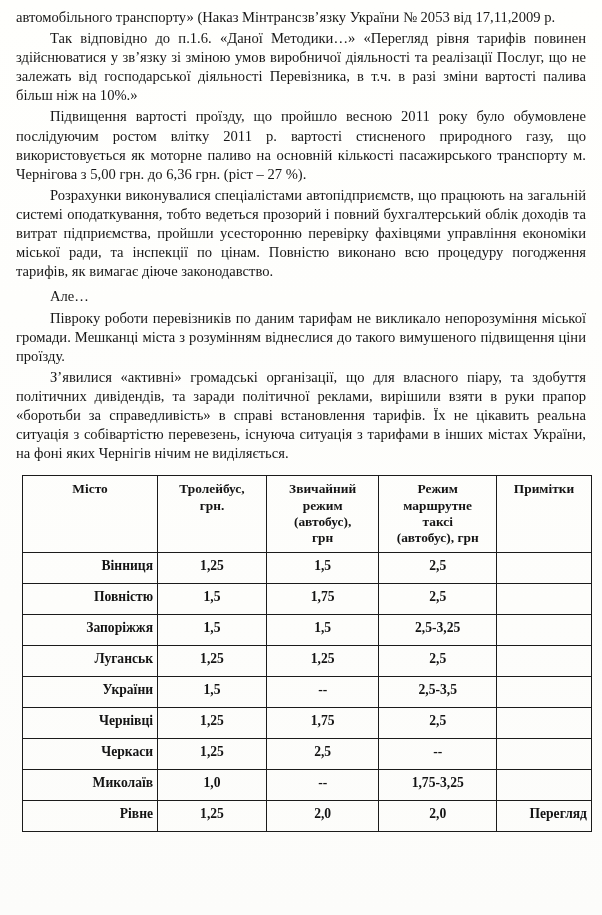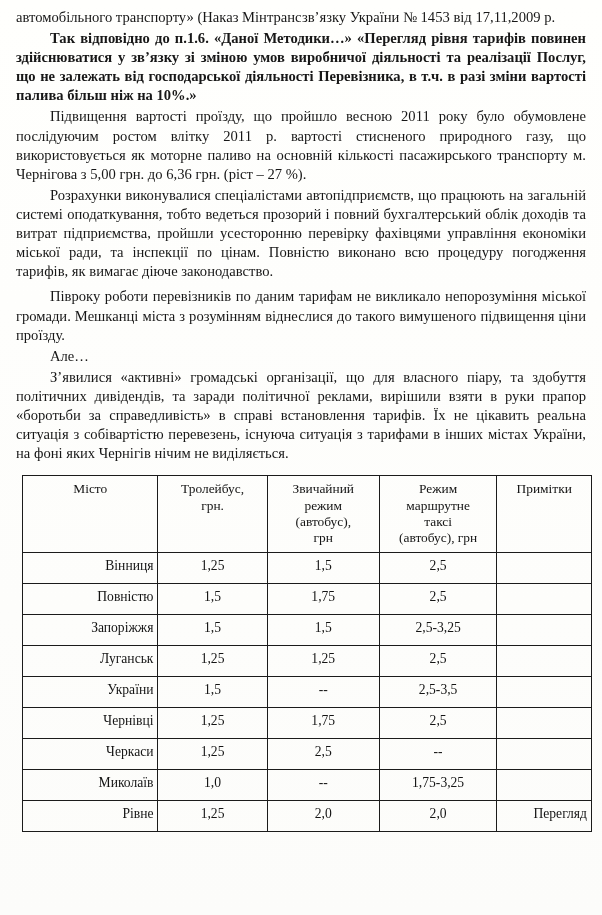--- a/index.html
+++ b/index.html
@@ -31,42 +31,42 @@
     margin: 0 0 2px 0;
     text-align: justify;
     font-size: 14.6px;
     line-height: 1.31;
     color: #171717;
   }
   .indent {
     text-indent: 34px;
   }
   .bold {
-    font-weight: bold;
+    font-weight: normal;
   }
   .topline {
     font-size: 14.6px;
     line-height: 1.30;
     text-align: justify;
   }
   .blockgap {
     height: 4px;
   }
   
   table.tariff {
     border-collapse: collapse;
     width: 570px;
     margin: 12px 0 0 6px;
     font-size: 13.6px;
   }
   table.tariff td, table.tariff th {
     border: 1px solid #1b1b1b;
     padding: 3px 4px;
     vertical-align: top;
-    font-weight: normal;
+    font-weight: bold;
     color: #141414;
   }
   table.tariff thead td {
     text-align: center;
     vertical-align: top;
     font-size: 13.4px;
     line-height: 1.22;
     padding-top: 5px;
     padding-bottom: 5px;
   }
@@ -96,33 +96,33 @@
   .hdr-multi {
     display: block;
   }
 </style>
 </head>
 <body>
 
 <div class="page">
   <div class="content">
 
-    <p class="topline">автомобільного транспорту»  (Наказ Мінтрансзв’язку України № 1453 від 17,11,2009 р.</p>
+    <p class="topline">автомобільного транспорту»  (Наказ Мінтрансзв’язку України № 2053 від 17,11,2009 р.</p>
 
     <p class="indent bold">Так відповідно до п.1.6. «Даної Методики…» «Перегляд рівня тарифів повинен здійснюватися у зв’язку зі зміною умов виробничої діяльності та реалізації Послуг, що не залежать від господарської діяльності Перевізника, в т.ч. в разі зміни вартості палива більш ніж на 10%.»</p>
 
     <p class="indent">Підвищення вартості проїзду, що пройшло весною 2011 року було обумовлене послідуючим ростом влітку 2011 р. вартості стисненого природного газу, що використовується як моторне паливо на основній кількості пасажирського транспорту м. Чернігова  з 5,00 грн. до  6,36 грн. (ріст – 27 %).</p>
 
     <p class="indent">Розрахунки виконувалися спеціалістами автопідприємств, що працюють на загальній системі оподаткування, тобто ведеться прозорий і повний бухгалтерський облік доходів та витрат підприємства, пройшли усесторонню перевірку фахівцями управління економіки міської ради, та інспекції по цінам. Повністю виконано всю процедуру погодження тарифів, як вимагає діюче законодавство.</p>
 
     <div class="blockgap"></div>
 
+    <p class="indent">Але…</p>
+
     <p class="indent">Півроку роботи перевізників по даним тарифам не викликало непорозуміння міської громади. Мешканці міста з розумінням віднеслися до такого вимушеного підвищення ціни проїзду.</p>
-
-    <p class="indent">Але…</p>
 
     <p class="indent">З’явилися «активні» громадські організації, що для власного піару, та здобуття політичних дивідендів, та заради політичної реклами, вирішили взяти в руки прапор «боротьби за справедливість» в справі встановлення тарифів. Їх не цікавить реальна ситуація з собівартістю перевезень, існуюча ситуація з тарифами в інших містах України, на фоні яких Чернігів нічим не виділяється.</p>
 
     <table class="tariff">
       <thead>
         <tr>
           <td class="col-city">
             <span class="hdr-multi">Місто</span>
           </td>
           <td class="col-trolley">

